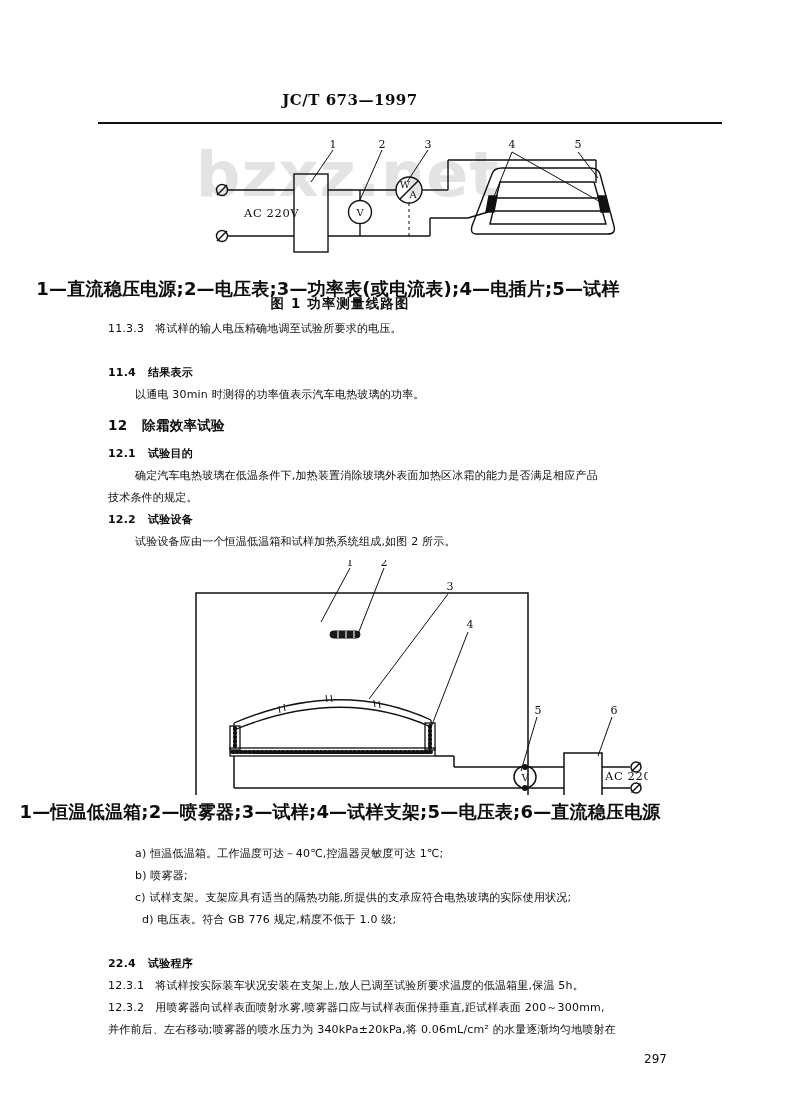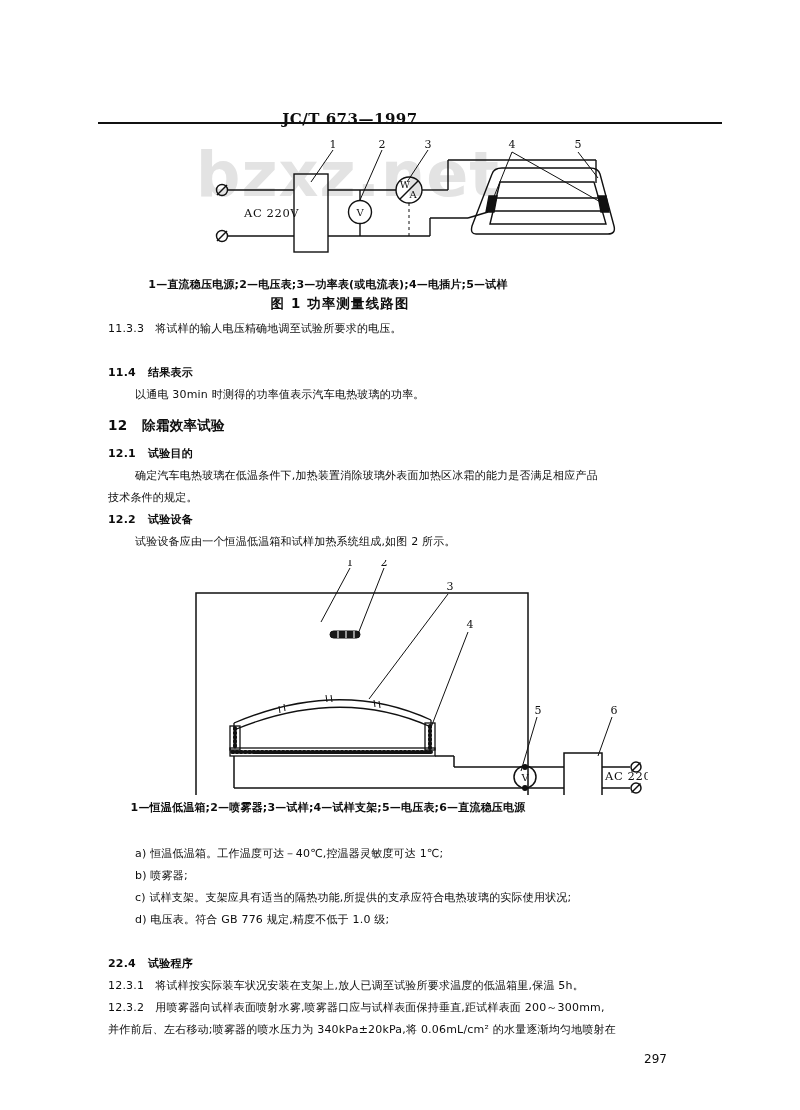--- a/index.html
+++ b/index.html
@@ -34,21 +34,21 @@
     color: #e3e3e3;
     user-select: none;
     z-index: 0;
     white-space: nowrap;
   }
 
   
   .hdr-title {
     position: absolute;
     left: 0;
-    top: 110px;
+    top: 91px;
     width: 700px;
     text-align: center;
     font-family: "DejaVu Serif", serif;
     font-size: 15px;
     letter-spacing: 0.5px;
     z-index: 3;
   }
   .hdr-title b { font-weight: bold; }
   .hdr-rule {
     position: absolute;
@@ -68,21 +68,21 @@
     letter-spacing: 0.2px;
     z-index: 3;
     white-space: pre;
   }
   .bold { font-weight: bold; }
 
   .caption {
     position: absolute;
     width: 656px;
     text-align: center;
-    font-size: 11px;
+    font-size: 18px;
     font-weight: bold;
     letter-spacing: 0.2px;
     z-index: 3;
   }
   .figlabel {
     position: absolute;
     width: 680px;
     text-align: center;
     font-size: 13.4px;
     font-weight: bold;
@@ -297,26 +297,26 @@
       <text class="lead" x="272" y="30" text-anchor="middle" fill="#111">3</text>
       <text class="lead" x="292" y="68" text-anchor="middle" fill="#111">4</text>
       <text class="lead" x="360" y="154" text-anchor="middle" fill="#111">5</text>
       <text class="lead" x="436" y="154" text-anchor="middle" fill="#111">6</text>
 
       <text class="meterlbl" x="347" y="221" text-anchor="middle" fill="#111">V</text>
       <text class="acv" x="427" y="220" fill="#111">AC  220V</text>
     </svg>
   </div>
 
-  <div class="caption" style="top:800px;">1—恒温低温箱;2—喷雾器;3—试样;4—试样支架;5—电压表;6—直流稳压电源</div>
+  <div class="caption" style="top:800px;padding-left:12px;">1—恒温低温箱;2—喷雾器;3—试样;4—试样支架;5—电压表;6—直流稳压电源</div>
 
   <div class="txt" style="left:135px; top:843px;">a) 恒温低温箱。工作温度可达－40℃,控温器灵敏度可达 1℃;</div>
   <div class="txt" style="left:135px; top:865px;">b) 喷雾器;</div>
   <div class="txt" style="left:135px; top:887px;">c) 试样支架。支架应具有适当的隔热功能,所提供的支承应符合电热玻璃的实际使用状况;</div>
-  <div class="txt" style="left:135px; top:909px;">d) 电压表。符合 GB 776 规定,精度不低于 1.0 级;</div>
+  <div class="txt" style="left:142px; top:909px;">d) 电压表。符合 GB 776 规定,精度不低于 1.0 级;</div>
 
   <div class="txt bold" style="left:108px; top:953px;">22.4   试验程序</div>
   <div class="txt" style="left:108px; top:975px;">12.3.1   将试样按实际装车状况安装在支架上,放人已调至试验所要求温度的低温箱里,保温 5h。</div>
   <div class="txt" style="left:108px; top:997px;">12.3.2   用喷雾器向试样表面喷射水雾,喷雾器口应与试样表面保持垂直,距试样表面 200～300mm,</div>
   <div class="txt" style="left:108px; top:1019px;">并作前后、左右移动;喷雾器的喷水压力为 340kPa±20kPa,将 0.06mL/cm² 的水量逐渐均匀地喷射在</div>
 
   <div class="pagenum">
     <span>297</span>
   </div>
 

